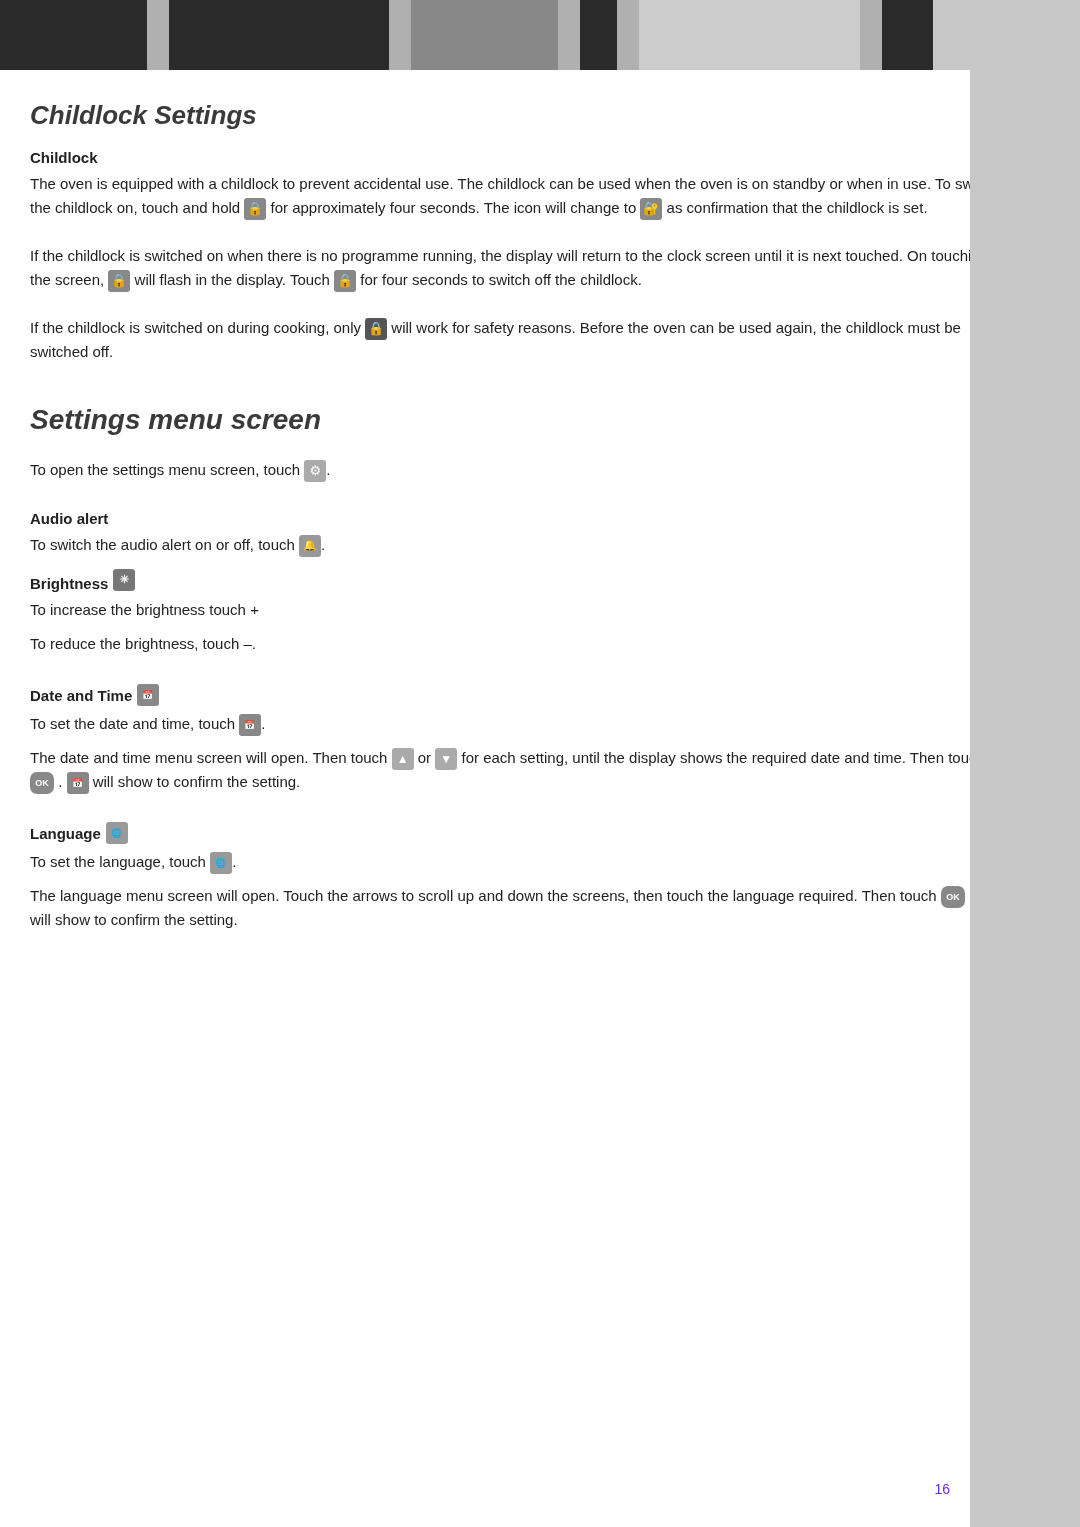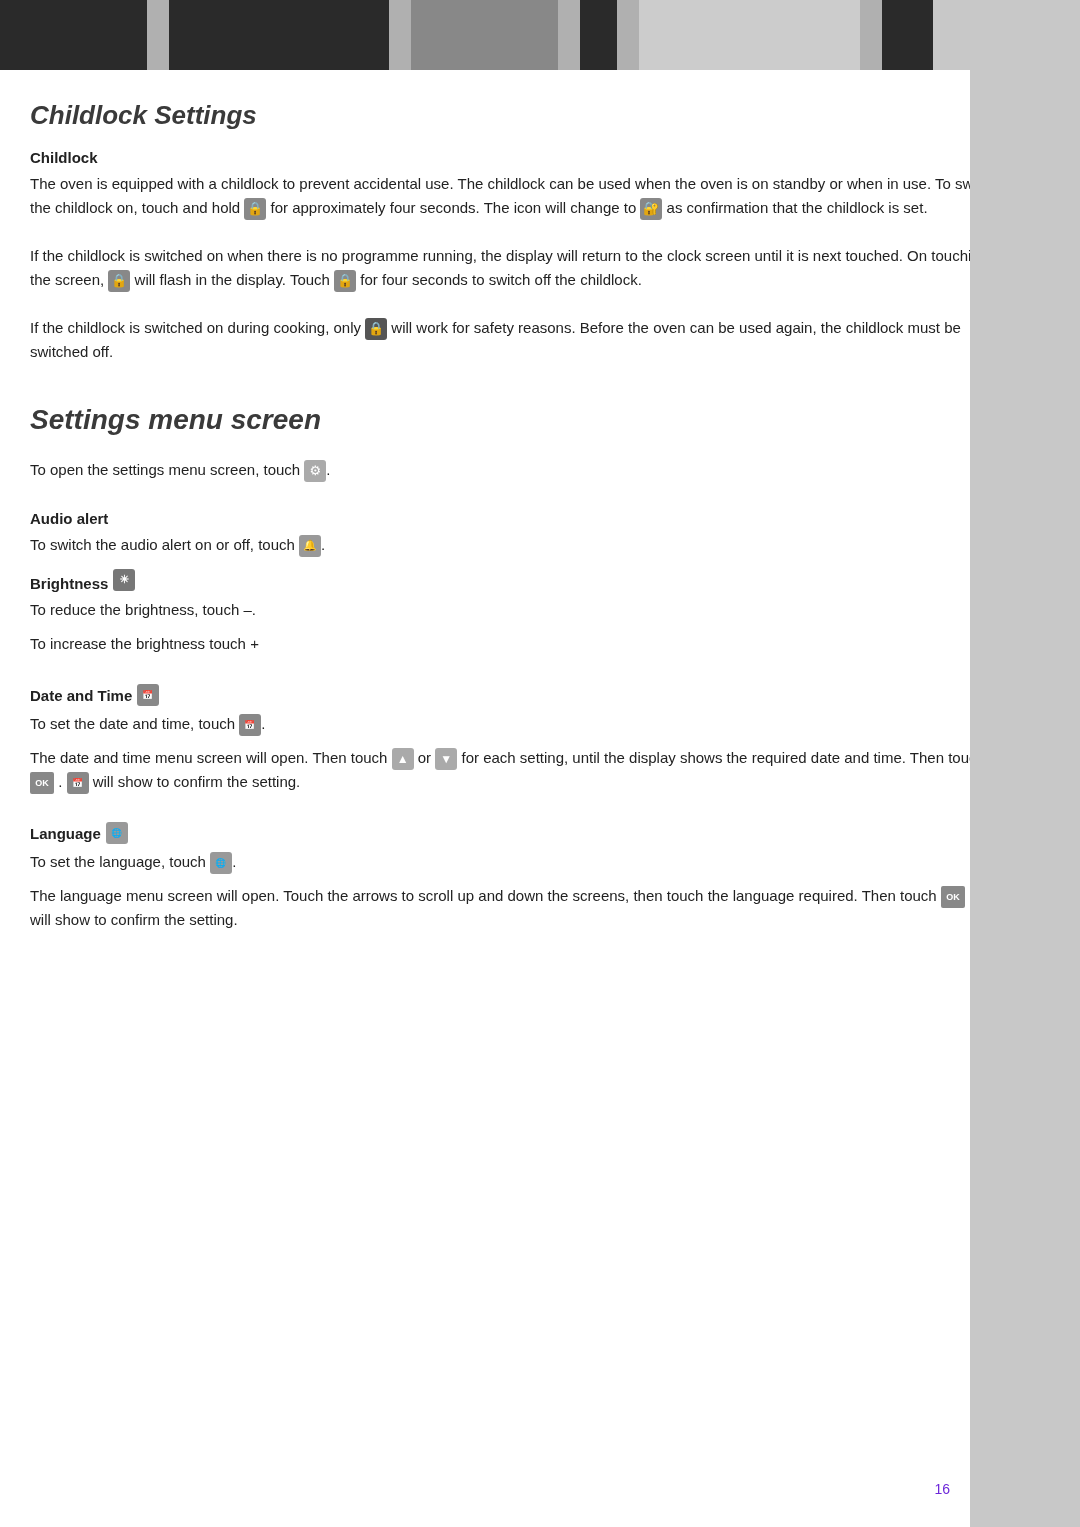--- a/index.html
+++ b/index.html
@@ -144,21 +144,21 @@
       vertical-align: middle;
     }
 
     .icon-ok {
       display: inline-flex;
       align-items: center;
       justify-content: center;
       width: 24px;
       height: 22px;
       background: #888;
-      border-radius: 2px;
+      border-radius: 7px;
       color: white;
       font-size: 9px;
       font-weight: bold;
       vertical-align: middle;
     }
 
     .icon-up {
       display: inline-flex;
       align-items: center;
       justify-content: center;
@@ -277,22 +277,22 @@
   </div>
   <p>
     <span>To switch the audio alert on or off, touch</span>
     <span class="icon-audio" style="font-size:11px;">🔔</span><span>.</span>
   </p>
 
   <div class="bold-label">
     <span style="font-weight:bold;margin-top:8px;">Brightness</span>
     <span class="icon-brightness" style="font-size:11px;">☀</span>
   </div>
+  <p>To increase the brightness touch +</p>
   <p>To reduce the brightness, touch –.</p>
-  <p>To increase the brightness touch +</p>
 
   <div class="section-gap"></div>
 
   <div class="bold-label">
     <span style="font-weight:bold;">Date and Time</span>
     <span class="icon-datetime" style="font-size:9px;">📅</span>
   </div>
   <p>
     <span>To set the date and time, touch</span>
     <span class="icon-datetime" style="font-size:9px;">📅</span><span>.</span>

